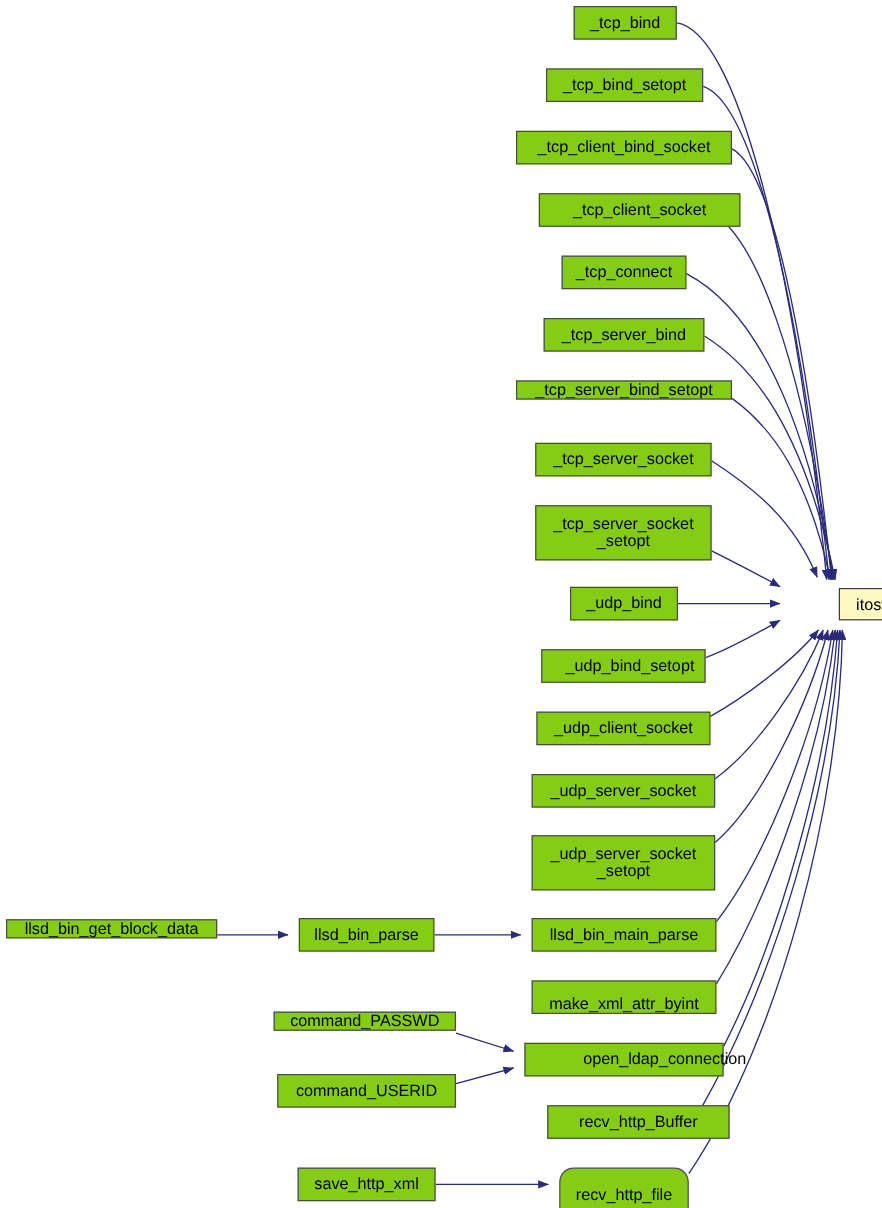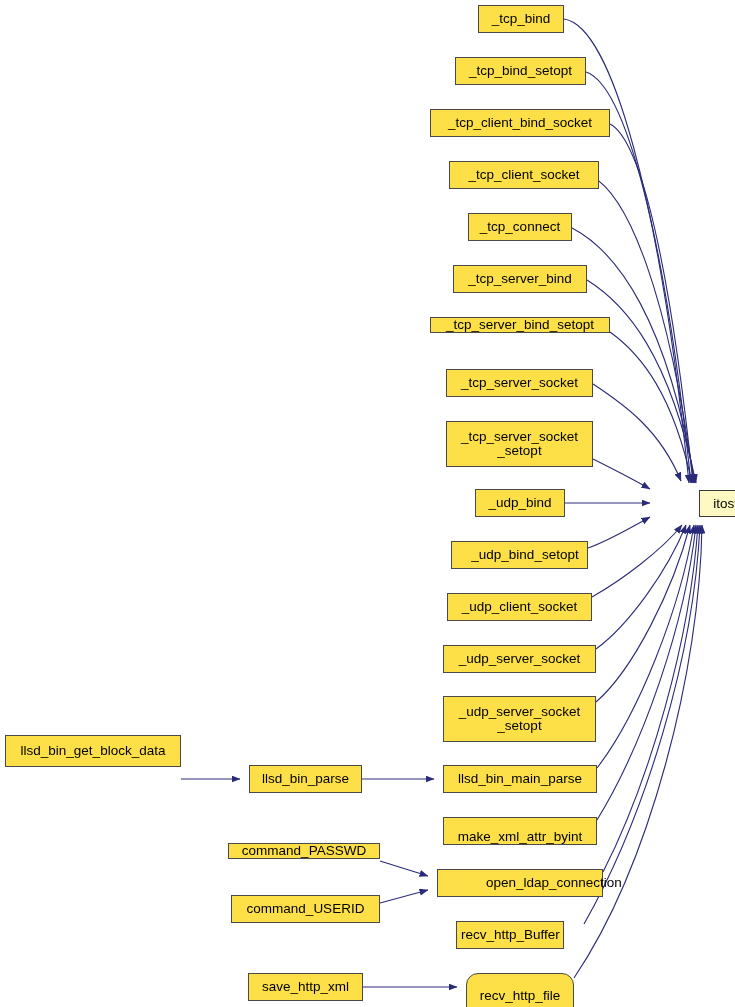--- a/index.html
+++ b/index.html
@@ -27,21 +27,21 @@
     left: 0;
     top: 0;
     width: 735px;
     height: 1007px;
     pointer-events: none;
   }
   .node {
     position: absolute;
     box-sizing: border-box;
     border: 1px solid #4a4a4a;
-    background: #fde047;
+    background: #84cc16;
     color: #000000;
     font-size: 13.5px;
     line-height: 14px;
     display: flex;
     align-items: center;
     justify-content: center;
     text-align: center;
     white-space: pre-line;
     letter-spacing: 0px;
     z-index: 5;
@@ -96,38 +96,38 @@
       <path d="M181,779 L240,779" fill="none" stroke="#2a2a7a" stroke-width="1.1" marker-end="url(#ah-left)"></path>
       <path d="M362,779 L434,779" fill="none" stroke="#2a2a7a" stroke-width="1.1" marker-end="url(#ah-left)"></path>
       <path d="M380,861 L428,876" fill="none" stroke="#2a2a7a" stroke-width="1.1" marker-end="url(#ah-left)"></path>
       <path d="M380,903 L428,890" fill="none" stroke="#2a2a7a" stroke-width="1.1" marker-end="url(#ah-left)"></path>
       <path d="M363,987 L457,987" fill="none" stroke="#2a2a7a" stroke-width="1.1" marker-end="url(#ah-left)"></path>
     </svg>
   <div id="nodes-layer">
       <div class="node" style="left: 478px; top: 5px; width: 86px; height: 28px;"><span class="label">_tcp_bind</span></div>
       <div class="node" style="left: 455px; top: 57px; width: 131px; height: 28px;"><span class="label">_tcp_bind_setopt</span></div>
       <div class="node" style="left: 430px; top: 109px; width: 180px; height: 28px;"><span class="label">_tcp_client_bind_socket</span></div>
-      <div class="node" style="left: 449px; top: 161px; width: 150px; height: 28px; justify-content: flex-end;"><span class="label">_tcp_client_socket</span></div>
+      <div class="node" style="left: 449px; top: 161px; width: 168px; height: 28px; justify-content: flex-end;"><span class="label">_tcp_client_socket</span></div>
       <div class="node" style="left: 468px; top: 213px; width: 104px; height: 28px;"><span class="label">_tcp_connect</span></div>
       <div class="node" style="left: 453px; top: 265px; width: 134px; height: 28px;"><span class="label">_tcp_server_bind</span></div>
       <div class="node" style="left: 430px; top: 317px; width: 180px; height: 16px;"><span class="label">_tcp_server_bind_setopt</span></div>
       <div class="node" style="left: 446px; top: 369px; width: 147px; height: 28px;"><span class="label">_tcp_server_socket</span></div>
       <div class="node" style="left: 446px; top: 421px; width: 147px; height: 46px;"><span class="label">_tcp_server_socket
 _setopt</span></div>
       <div class="node" style="left: 475px; top: 489px; width: 90px; height: 28px;"><span class="label">_udp_bind</span></div>
       <div class="node" style="left: 451px; top: 541px; width: 137px; height: 28px; padding-left: 11px;"><span class="label">_udp_bind_setopt</span></div>
       <div class="node" style="left: 447px; top: 593px; width: 145px; height: 28px;"><span class="label">_udp_client_socket</span></div>
       <div class="node" style="left: 443px; top: 645px; width: 153px; height: 28px;"><span class="label">_udp_server_socket</span></div>
       <div class="node" style="left: 443px; top: 696px; width: 153px; height: 46px;"><span class="label">_udp_server_socket
 _setopt</span></div>
-      <div class="node" style="left: 5px; top: 735px; width: 176px; height: 32px;"><span class="label">llsd_bin_get_block_data</span></div>
+      <div class="node" style="left: 5px; top: 766px; width: 176px; height: 16px;"><span class="label">llsd_bin_get_block_data</span></div>
       <div class="node" style="left: 249px; top: 765px; width: 113px; height: 28px;"><span class="label">llsd_bin_parse</span></div>
       <div class="node" style="left: 443px; top: 765px; width: 154px; height: 28px;"><span class="label">llsd_bin_main_parse</span></div>
       <div class="node" style="left: 443px; top: 817px; width: 154px; height: 28px; align-items: flex-end;"><span class="label">make_xml_attr_byint</span></div>
       <div class="node" style="left: 228px; top: 843px; width: 152px; height: 16px;"><span class="label">command_PASSWD</span></div>
       <div class="node" style="left: 437px; top: 869px; width: 166px; height: 28px; padding-left: 44px;"><span class="label">open_ldap_connection</span></div>
       <div class="node" style="left: 231px; top: 895px; width: 149px; height: 28px;"><span class="label">command_USERID</span></div>
-      <div class="node" style="left: 456px; top: 921px; width: 108px; height: 28px;"><span class="label">recv_http_Buffer</span></div>
+      <div class="node" style="left: 456px; top: 921px; width: 152px; height: 28px;"><span class="label">recv_http_Buffer</span></div>
       <div class="node" style="left: 248px; top: 973px; width: 115px; height: 28px;"><span class="label">save_http_xml</span></div>
       <div class="node" style="left: 466px; top: 973px; width: 108px; height: 46px; border-radius: 12px;"><span class="label">recv_http_file</span></div>
       <div class="node target" style="left: 655px; top: 490px; width: 76px; height: 27px;"><span class="label">itostr_ts</span></div>
     </div>
 </div>
 
 </body></html>

